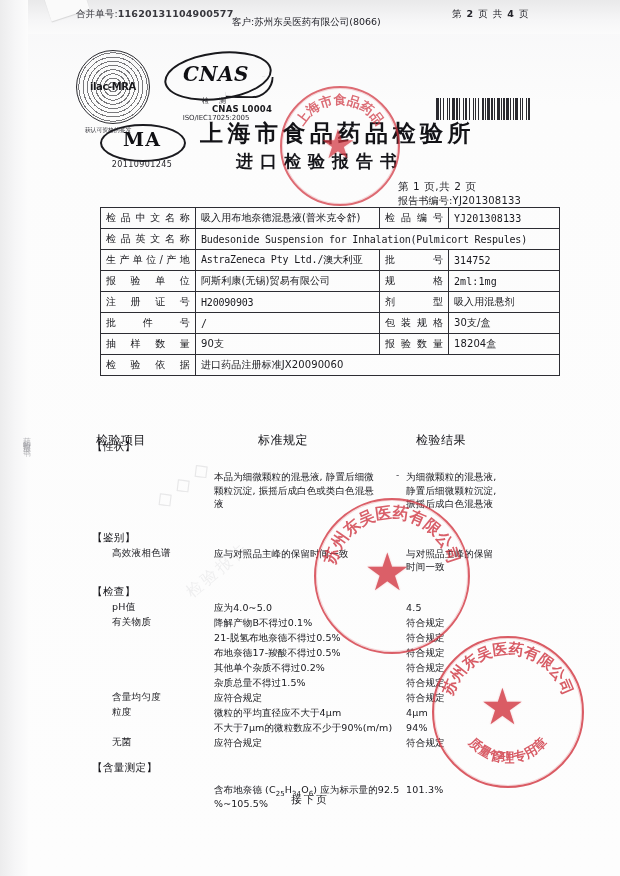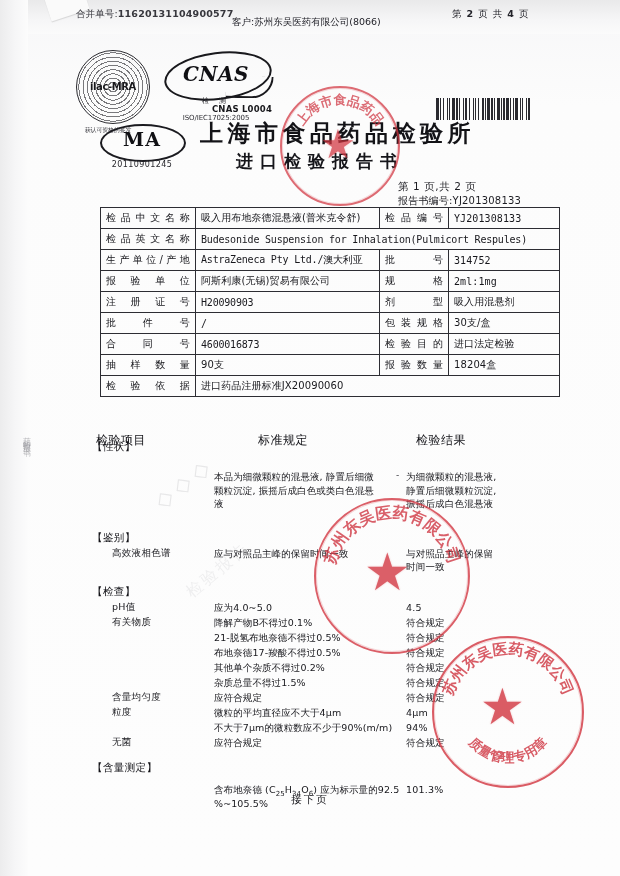--- a/index.html
+++ b/index.html
@@ -282,26 +282,20 @@
           <td class="lbl">注 册 证 号</td>
           <td class="val val-en">H20090903</td>
           <td class="lbl-r">剂  型</td>
           <td class="val">吸入用混悬剂</td>
         </tr>
         <tr>
           <td class="lbl">批 件 号</td>
           <td class="val val-en">/</td>
           <td class="lbl-r">包装规格</td>
           <td class="val">30支/盒</td>
-        </tr>
-        <tr>
-          <td class="lbl">合 同 号</td>
-          <td class="val val-en">4600016873</td>
-          <td class="lbl-r">检验目的</td>
-          <td class="val">进口法定检验</td>
         </tr>
         <tr>
           <td class="lbl">抽 样 数 量</td>
           <td class="val">90支</td>
           <td class="lbl-r">报验数量</td>
           <td class="val">18204盒</td>
         </tr>
         <tr>
           <td class="lbl">检 验 依 据</td>
           <td class="val" colspan="3">进口药品注册标准JX20090060</td>

